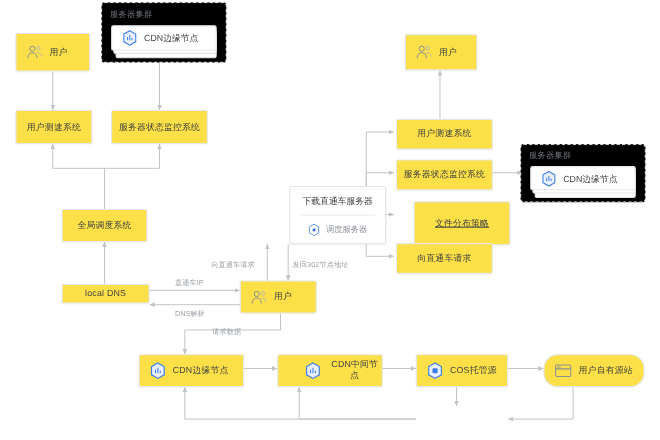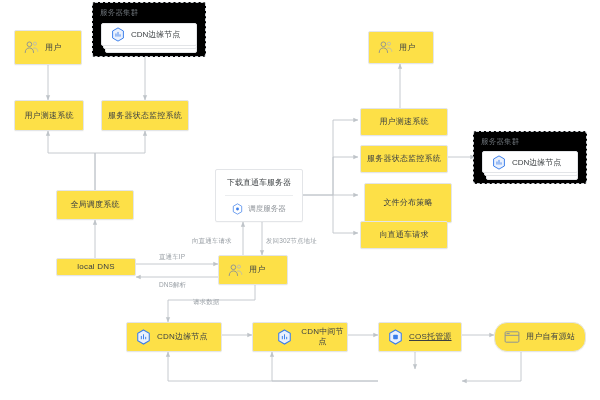--- a/index.html
+++ b/index.html
@@ -84,20 +84,21 @@
   }
   .split-node {
     position: absolute;
     box-sizing: border-box;
     background: #ffffff;
     border: 1px solid #e3e5e8;
     border-radius: 2px;
     display: flex;
     flex-direction: column;
     box-shadow: 0 1px 1px rgba(0,0,0,0.025);
+    margin-left: 48px;
   }
   .split-top {
     flex: 1;
     display: flex;
     align-items: center;
     justify-content: center;
     font-size: 8px;
     color: #3c4043;
   }
   .split-rule {
@@ -260,21 +261,21 @@
   </div>
 
   <div class="node" style="left:360px; top:108px; width:88px; height:28px;">
     <span class="lbl">用户测速系统</span>
   </div>
 
   <div class="node" style="left:360px; top:145px; width:88px; height:28px;">
     <span class="lbl">服务器状态监控系统</span>
   </div>
 
-  <div class="node" style="left:364px; top:183px; width:88px; height:40px;">
+  <div class="node" style="left:376px; top:183px; width:88px; height:40px;text-decoration:underline;">
     <span class="lbl">文件分布策略</span>
   </div>
 
   <div class="node" style="left:360px; top:221px; width:88px; height:28px;">
     <span class="lbl">向直通车请求</span>
   </div>
 
   <div class="cluster" style="left:473px; top:131px; width:114px; height:53px;">
     <span class="cluster-title">服务器集群</span>
     <div class="stack" style="top:19px; width:98px; height:26px;">
@@ -305,21 +306,21 @@
   <div class="node icon-node" style="left:252px; top:322px; width:96px; height:30px;padding-left:24px;">
     <span class="ic">
       <svg width="15" height="16" viewBox="0 0 18 20">
         <path d="M9,1.2 L16.2,5.3 L16.2,14.7 L9,18.8 L1.8,14.7 L1.8,5.3 Z" fill="#eaf1fd" stroke="#3a7dea" stroke-width="1.3"></path>
         <path d="M6.3,12.3 L6.3,9.2 M9,12.3 L9,7.1 M11.7,12.3 L11.7,10.3" stroke="#3a7dea" stroke-width="1.2" stroke-linecap="round"></path>
       </svg>
     </span>
     <span class="lbl">CDN中间节点</span>
   </div>
 
-  <div class="node icon-node" style="left:378px; top:322px; width:84px; height:30px;text-decoration:underline;">
+  <div class="node icon-node" style="left:378px; top:322px; width:84px; height:30px;">
     <span class="ic">
       <svg width="15" height="16" viewBox="0 0 18 20">
         <path d="M9,1.2 L16.2,5.3 L16.2,14.7 L9,18.8 L1.8,14.7 L1.8,5.3 Z" fill="#eaf1fd" stroke="#3a7dea" stroke-width="1.3"></path>
         <rect x="6.1" y="7.1" width="5.8" height="5.8" rx="1" fill="#3a7dea"></rect>
       </svg>
     </span>
     <span class="lbl">COS托管源</span>
   </div>
 
   <div class="node icon-node" style="left:494px; top:322px; width:92px; height:30px;border-radius:13px;">

